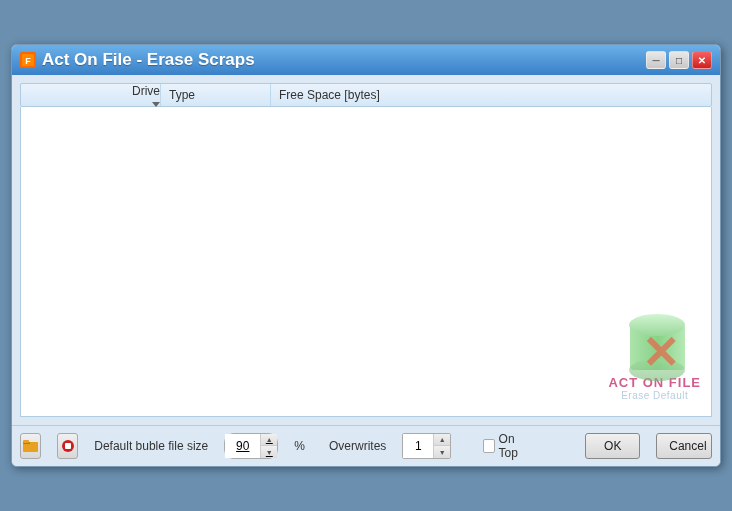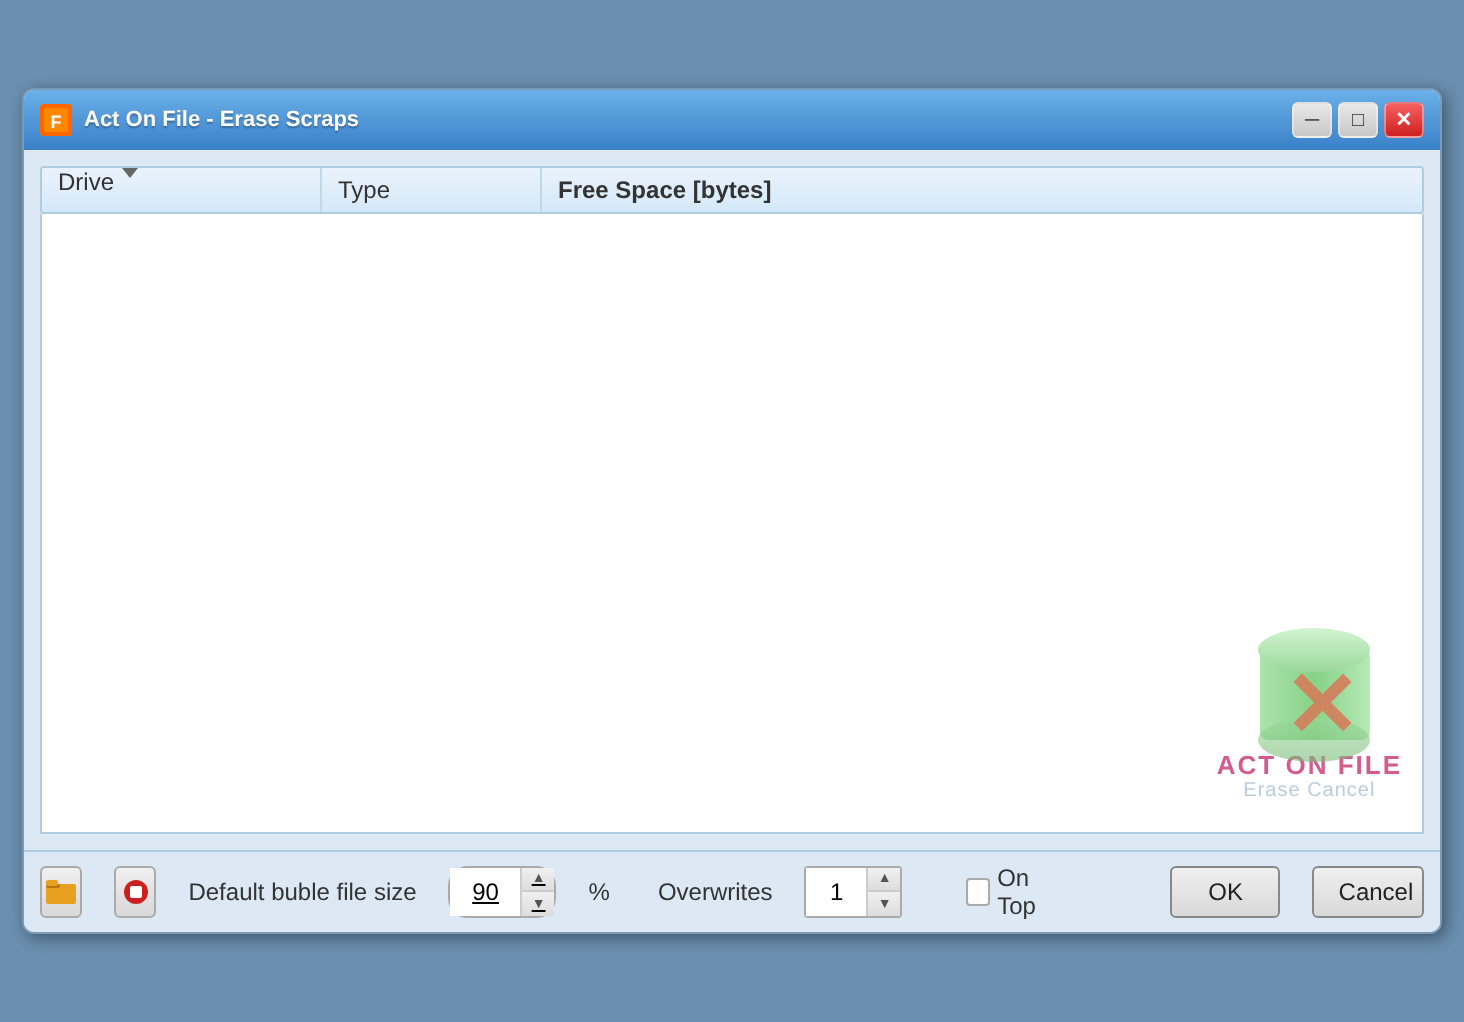--- a/index.html
+++ b/index.html
@@ -41,21 +41,21 @@
       align-items: center;
       justify-content: center;
       font-size: 10px;
       color: white;
       font-weight: bold;
     }
     .title-bar-text {
       flex: 1;
       color: white;
       font-weight: 600;
-      font-size: 11px;
+      font-size: 17px;
       text-shadow: 0 1px 1px rgba(0,0,0,0.3);
     }
     .title-bar-buttons {
       display: flex;
       gap: 3px;
     }
     .tb-btn {
       width: 20px;
       height: 18px;
       border-radius: 3px;
@@ -83,24 +83,25 @@
       border: 1px solid #b0cce0;
       border-radius: 2px;
       display: flex;
       height: 24px;
       align-items: center;
     }
     .col-drive {
       width: 140px;
       padding-left: 8px;
       display: flex;
-      align-items: flex-start;
+      align-items: flex-end;
       gap: 4px;
       border-right: 1px solid #c0d8ec;
       height: 100%;
+      flex-direction: column;
     }
     .col-type {
       width: 110px;
       padding-left: 8px;
       border-right: 1px solid #c0d8ec;
       height: 100%;
       display: flex;
       align-items: center;
     }
     .col-bubble {
@@ -118,21 +119,20 @@
       height: 100%;
       display: flex;
       align-items: center;
     }
     .col-free {
       flex: 1;
       padding-left: 8px;
       height: 100%;
       display: flex;
       align-items: center;
-      font-weight: bold;
     }
     .sort-arrow {
       width: 0;
       height: 0;
       border-left: 4px solid transparent;
       border-right: 4px solid transparent;
       border-top: 5px solid #666;
       display: inline-block;
     }
     .col-label {
@@ -365,21 +365,21 @@
                 <stop offset="100%" stop-color="#70c870"></stop>
               </linearGradient>
               <linearGradient id="botGrad" x1="0" y1="0" x2="0" y2="1">
                 <stop offset="0%" stop-color="#70c870"></stop>
                 <stop offset="100%" stop-color="#40a040"></stop>
               </linearGradient>
             </defs>
           </svg>
         </div>
         <div class="watermark-text1">ACT ON FILE</div>
-        <div class="watermark-text2">Erase Cancel</div>
+        <div class="watermark-text2">Erase Default</div>
       </div>
     </div>
   </div>
 
   <div class="bottom-bar">
 
     <div class="icon-btn folder">
       <svg width="16" height="14" viewBox="0 0 16 14">
         <rect x="0" y="3" width="15" height="10" rx="1" fill="#e8a020"></rect>
         <rect x="0" y="3" width="7" height="2" rx="1" fill="#c07010"></rect>

